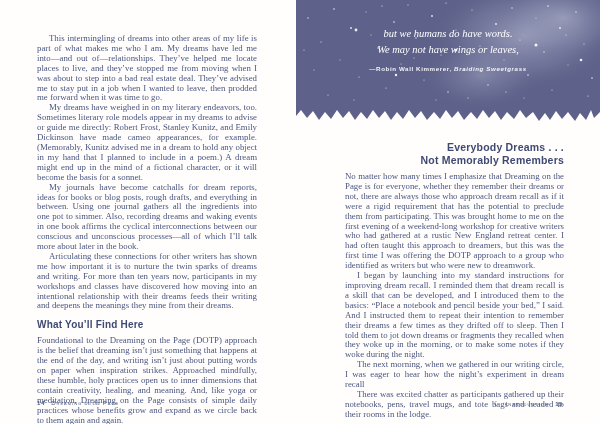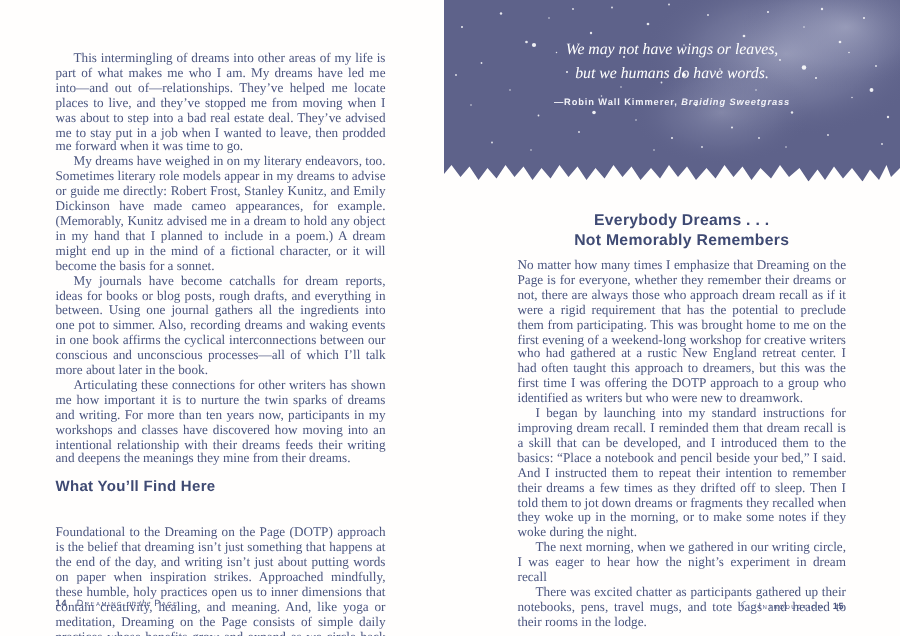--- a/index.html
+++ b/index.html
@@ -10,21 +10,21 @@
   
   .left-col{
     position:absolute;left:37px;top:34px;width:220px;
     font-size:8.8px;line-height:9.9px;text-align:justify;
   }
   .para{margin:0;text-indent:12px;}
   .para.no-indent{text-indent:0;}
   .section-heading{
     font-family:"Liberation Sans",sans-serif;font-weight:bold;
     color:#3f4a73;font-size:10px;letter-spacing:.2px;
-    margin:9px 0 20px 0;text-align:left;text-indent:0;
+    margin:9px 0 6px 0;text-align:left;text-indent:0;
   }
   .page-footer{
     position:absolute;top:400px;font-family:"Liberation Sans",sans-serif;
     font-size:6px;color:#4b5680;letter-spacing:.6px;
   }
   .page-footer.left{left:37px;}
   .page-footer.right{right:37px;text-align:right;}
   .folio{font-weight:bold;margin-right:4px;}
   .smallcaps{font-variant:small-caps;letter-spacing:1px;}
   .runmid{font-family:"Liberation Serif",serif;font-style:italic;letter-spacing:.2px;text-transform:lowercase;}
@@ -45,21 +45,21 @@
     font-size:6.2px;letter-spacing:.6px;font-weight:bold;color:#f2f2f8;
   }
   .attribution .book-title{font-style:italic;}
   
   .right-col{
     position:absolute;left:345px;top:141px;width:219px;
     font-size:8.8px;line-height:9.9px;text-align:justify;
   }
   .right-heading{
     font-family:"Liberation Sans",sans-serif;font-weight:bold;color:#3f4a73;
-    font-size:10.5px;line-height:12.5px;letter-spacing:.2px;margin:0 0 6px 0;text-align:center;
+    font-size:10.5px;line-height:12.5px;letter-spacing:.2px;margin:0 0 6px 0;text-align:right;
   }
 </style>
 </head>
 <body>
 
 <div class="spread">
 
   <div class="left-col">
     <p class="para">This intermingling of dreams into other areas of my life is part of what makes me who I am. My dreams have led me into—and out of—relationships. They’ve helped me locate places to live, and they’ve stopped me from moving when I was about to step into a bad real estate deal. They’ve advised me to stay put in a job when I wanted to leave, then prodded me forward when it was time to go.</p>
     <p class="para">My dreams have weighed in on my literary endeavors, too. Sometimes literary role models appear in my dreams to advise or guide me directly: Robert Frost, Stanley Kunitz, and Emily Dickinson have made cameo appearances, for example. (Memorably, Kunitz advised me in a dream to hold any object in my hand that I planned to include in a poem.) A dream might end up in the mind of a fictional character, or it will become the basis for a sonnet.</p>
@@ -148,22 +148,22 @@
         <g fill="#ffffff" opacity="0.9">
           <circle cx="60" cy="30" r="1.4"></circle>
             <circle cx="160" cy="50" r="1.3"></circle>
             <circle cx="240" cy="45" r="1.5"></circle>
           <circle cx="100" cy="75" r="1.2"></circle>
             <circle cx="285" cy="60" r="1.3"></circle>
         </g>
       </g>
     </svg>
     <div class="quote-block">
+      <p class="quote-line">but we humans do have words.</p>
       <p class="quote-line">We may not have wings or leaves,</p>
-      <p class="quote-line">but we humans do have words.</p>
       <div class="attribution">
         <span>—Robin Wall Kimmerer, </span><span class="book-title">Braiding Sweetgrass</span>
       </div>
     </div>
   </div>
 
   <div class="right-col">
     <h3 class="right-heading">
       <span style="display:block">Everybody Dreams . . .</span>
       <span style="display:block">Not Memorably Remembers</span>

